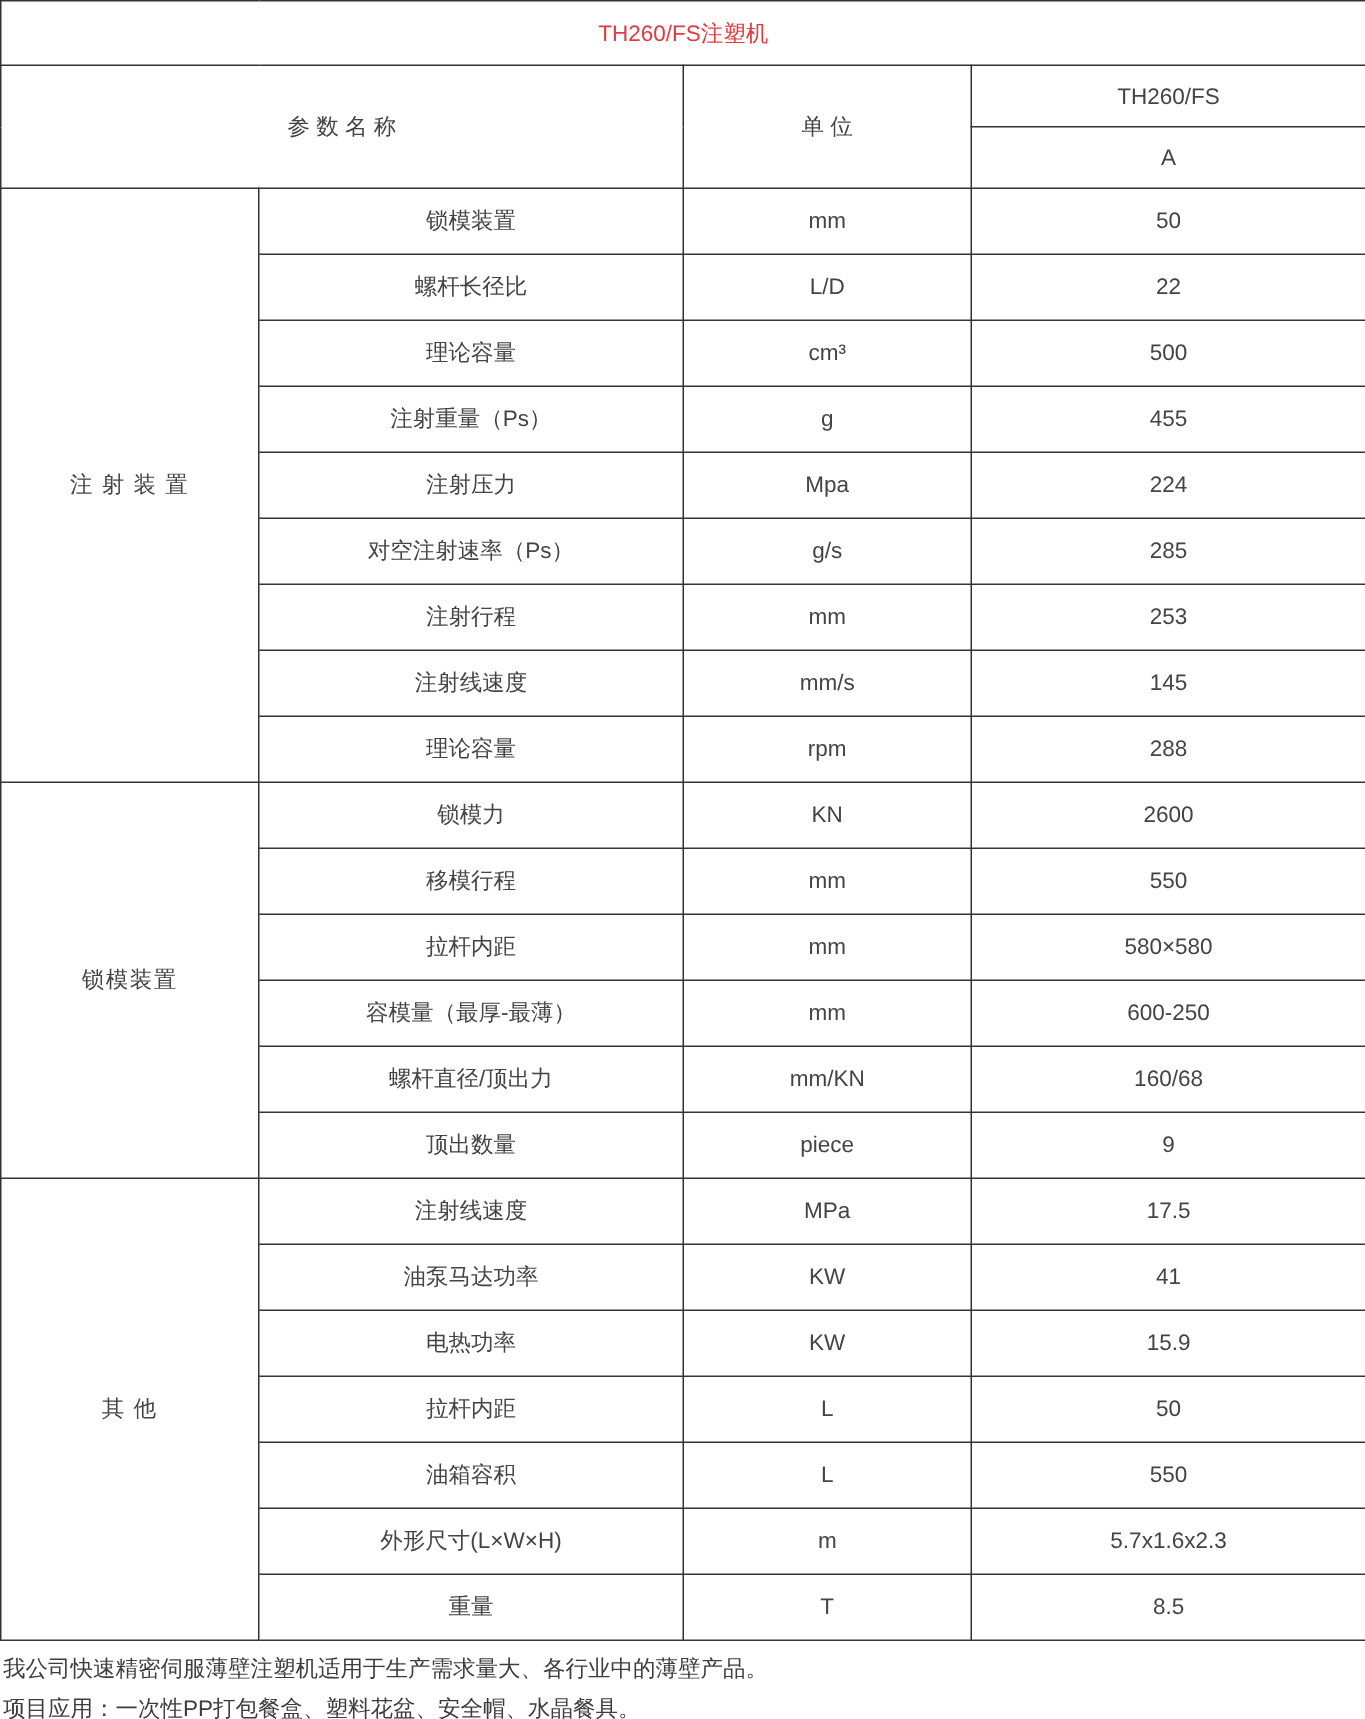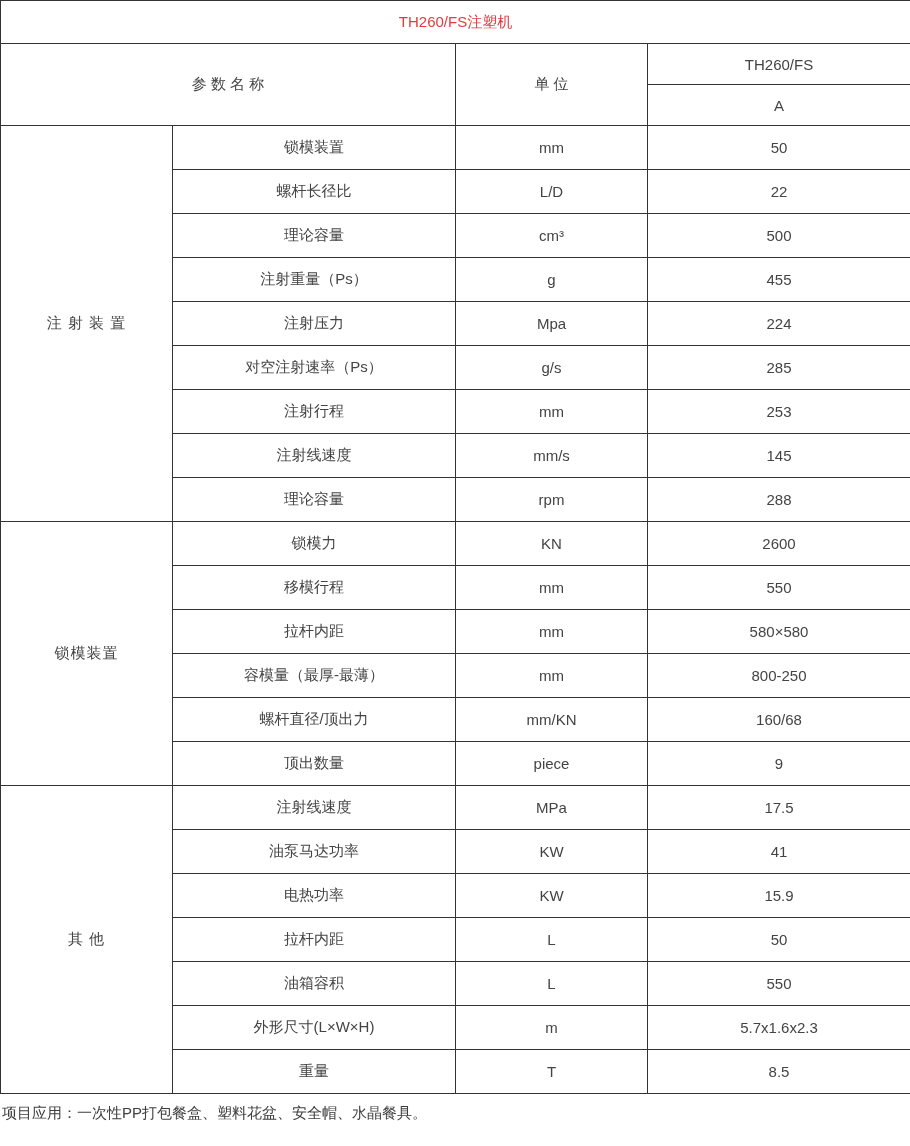--- a/index.html
+++ b/index.html
@@ -128,21 +128,21 @@
         <td class="value">550</td>
       </tr>
       <tr>
         <td class="param">拉杆内距</td>
         <td class="unit">mm</td>
         <td class="value">580×580</td>
       </tr>
       <tr>
         <td class="param">容模量（最厚-最薄）</td>
         <td class="unit">mm</td>
-        <td class="value">800-250</td>
+        <td class="value">600-250</td>
       </tr>
       <tr>
         <td class="param">螺杆直径/顶出力</td>
         <td class="unit">mm/KN</td>
         <td class="value">160/68</td>
       </tr>
       <tr>
         <td class="param">顶出数量</td>
         <td class="unit">piece</td>
         <td class="value">9</td>
@@ -180,15 +180,16 @@
       </tr>
       <tr>
         <td class="param">重量</td>
         <td class="unit">T</td>
         <td class="value">8.5</td>
       </tr>
     </tbody>
 </table>
 
 <div class="notes">
+  <p>我公司快速精密伺服薄壁注塑机适用于生产需求量大、各行业中的薄壁产品。</p>
   <p>项目应用：一次性PP打包餐盒、塑料花盆、安全帽、水晶餐具。</p>
 
 </div>
 
 </body></html>

